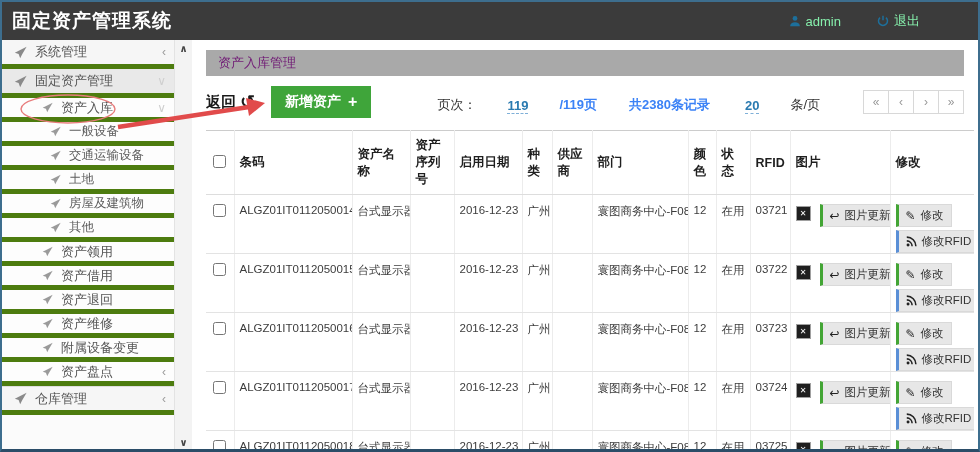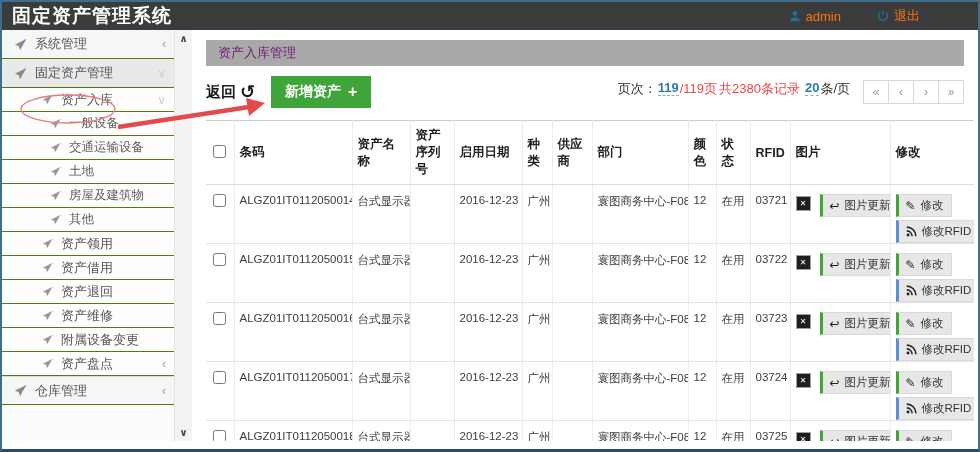--- a/index.html
+++ b/index.html
@@ -1,31 +1,31 @@
 <!DOCTYPE html>
 <html><head>
 <meta charset="utf-8">
 <style>
   * { margin:0; padding:0; box-sizing:border-box; }
   html,body { background:#d8d8d8; }
   body { font-family:"Liberation Sans","DejaVu Sans",sans-serif; }
   .window{ position:relative; width:980px; height:452px; background:#fff;
     border:2px solid #3d6e8e; border-bottom:3px solid #2b4d68; overflow:hidden; }
   
-  .topbar{ height:28px; background:#3b3b3b; display:flex; align-items:center; }
+  .topbar{ height:38px; background:#3b3b3b; display:flex; align-items:center; }
   .app-title{ color:#fff; font-size:19px; font-weight:bold; margin-left:10px; letter-spacing:1px; }
   .topbar-links{ margin-left:auto; margin-right:58px; display:flex; gap:36px; }
-  .tlink{ color:#f97316; font-size:13px; text-decoration:none; display:flex; align-items:center; gap:5px; cursor:pointer; }
+  .tlink{ color:#86efac; font-size:13px; text-decoration:none; display:flex; align-items:center; gap:5px; cursor:pointer; }
   .tlink svg{ display:block; }
   
   .bodyrow{ display:flex; height:411px; }
   
   .sidebar{ position:relative; width:190px; background:#fbfbfb; flex:none; }
   .menu{ position:absolute; left:0; top:0; right:18px; }
-  .sb-item{ display:flex; align-items:center; border-bottom:1px solid #4d7c0f;
+  .sb-item{ display:flex; align-items:center; border-bottom:5px solid #4d7c0f;
     color:#555; font-size:13px; cursor:pointer; background:#fdfdfd; }
   .sb-item .plane{ width:11px; height:11px; margin-right:8px; fill:#9a9a9a; flex:none; }
   .sb-item.lv1{ height:29px; padding-left:12px; background:#f6f6f6; }
   .sb-item.lv1 .plane{ width:13px; height:13px; fill:#8a8a8a; }
   .sb-item.lv2{ height:24px; padding-left:40px; }
   .sb-item.lv3{ height:24px; padding-left:48px; font-size:12.5px; color:#5c5c5c; }
   .sb-item.active{ background:#e9e9e9; }
   .sb-item.sect{ border-top:1px solid #dedede; }
   .sb-chev{ margin-left:auto; margin-right:8px; font-size:12px; }
   .sb-chev.left{ color:#9a9a9a; }
@@ -40,22 +40,22 @@
   .panel-title{ height:26px; line-height:26px; background:#a9a9a9; color:#701a75;
     font-size:13px; padding-left:12px; }
   .toolbar{ margin-top:10px; display:flex; align-items:center; height:32px; }
   .back-btn{ background:#fff; border:none; font-size:15px; font-weight:bold; color:#1a1a1a;
     display:flex; align-items:center; gap:4px; cursor:pointer; font-family:inherit; }
   .back-ic{ font-size:18px; font-weight:bold; line-height:1; }
   .add-btn{ margin-left:16px; background:#3fa53a; border:none; color:#fff; font-weight:bold;
     font-size:14px; padding:7px 14px; display:flex; align-items:center; gap:7px;
     cursor:pointer; font-family:inherit; }
   .plus-ic{ font-size:16px; font-weight:900; line-height:1; }
-  .pagination{ margin-left:auto; display:flex; align-items:flex-start; font-size:13px; color:#333; }
-  .pagination b{ font-weight:normal; color:#ef4444; }
+  .pagination{ margin-left:auto; display:flex; align-items:flex-end; font-size:13px; color:#333;gap:30px; }
+  .pagination b{ font-weight:bold; color:#3b82f6; }
   .pg-rec{ margin:0 4px 0 2px; }
   .pg-num{ color:#2a7ab0; font-weight:bold; border-bottom:1px dashed #7fb0d8;
     cursor:pointer; margin:0 1px; }
   .pager{ display:flex; margin-left:14px; }
   .pager-btn{ width:26px; height:24px; border:1px solid #d8d8d8; background:#fff; color:#999;
     font-size:12px; display:flex; align-items:center; justify-content:center;
     margin-left:-1px; cursor:pointer; }
   
   table{ margin-top:12px; width:100%; border-collapse:collapse; table-layout:fixed;
     border-top:1px solid #cccccc; }

